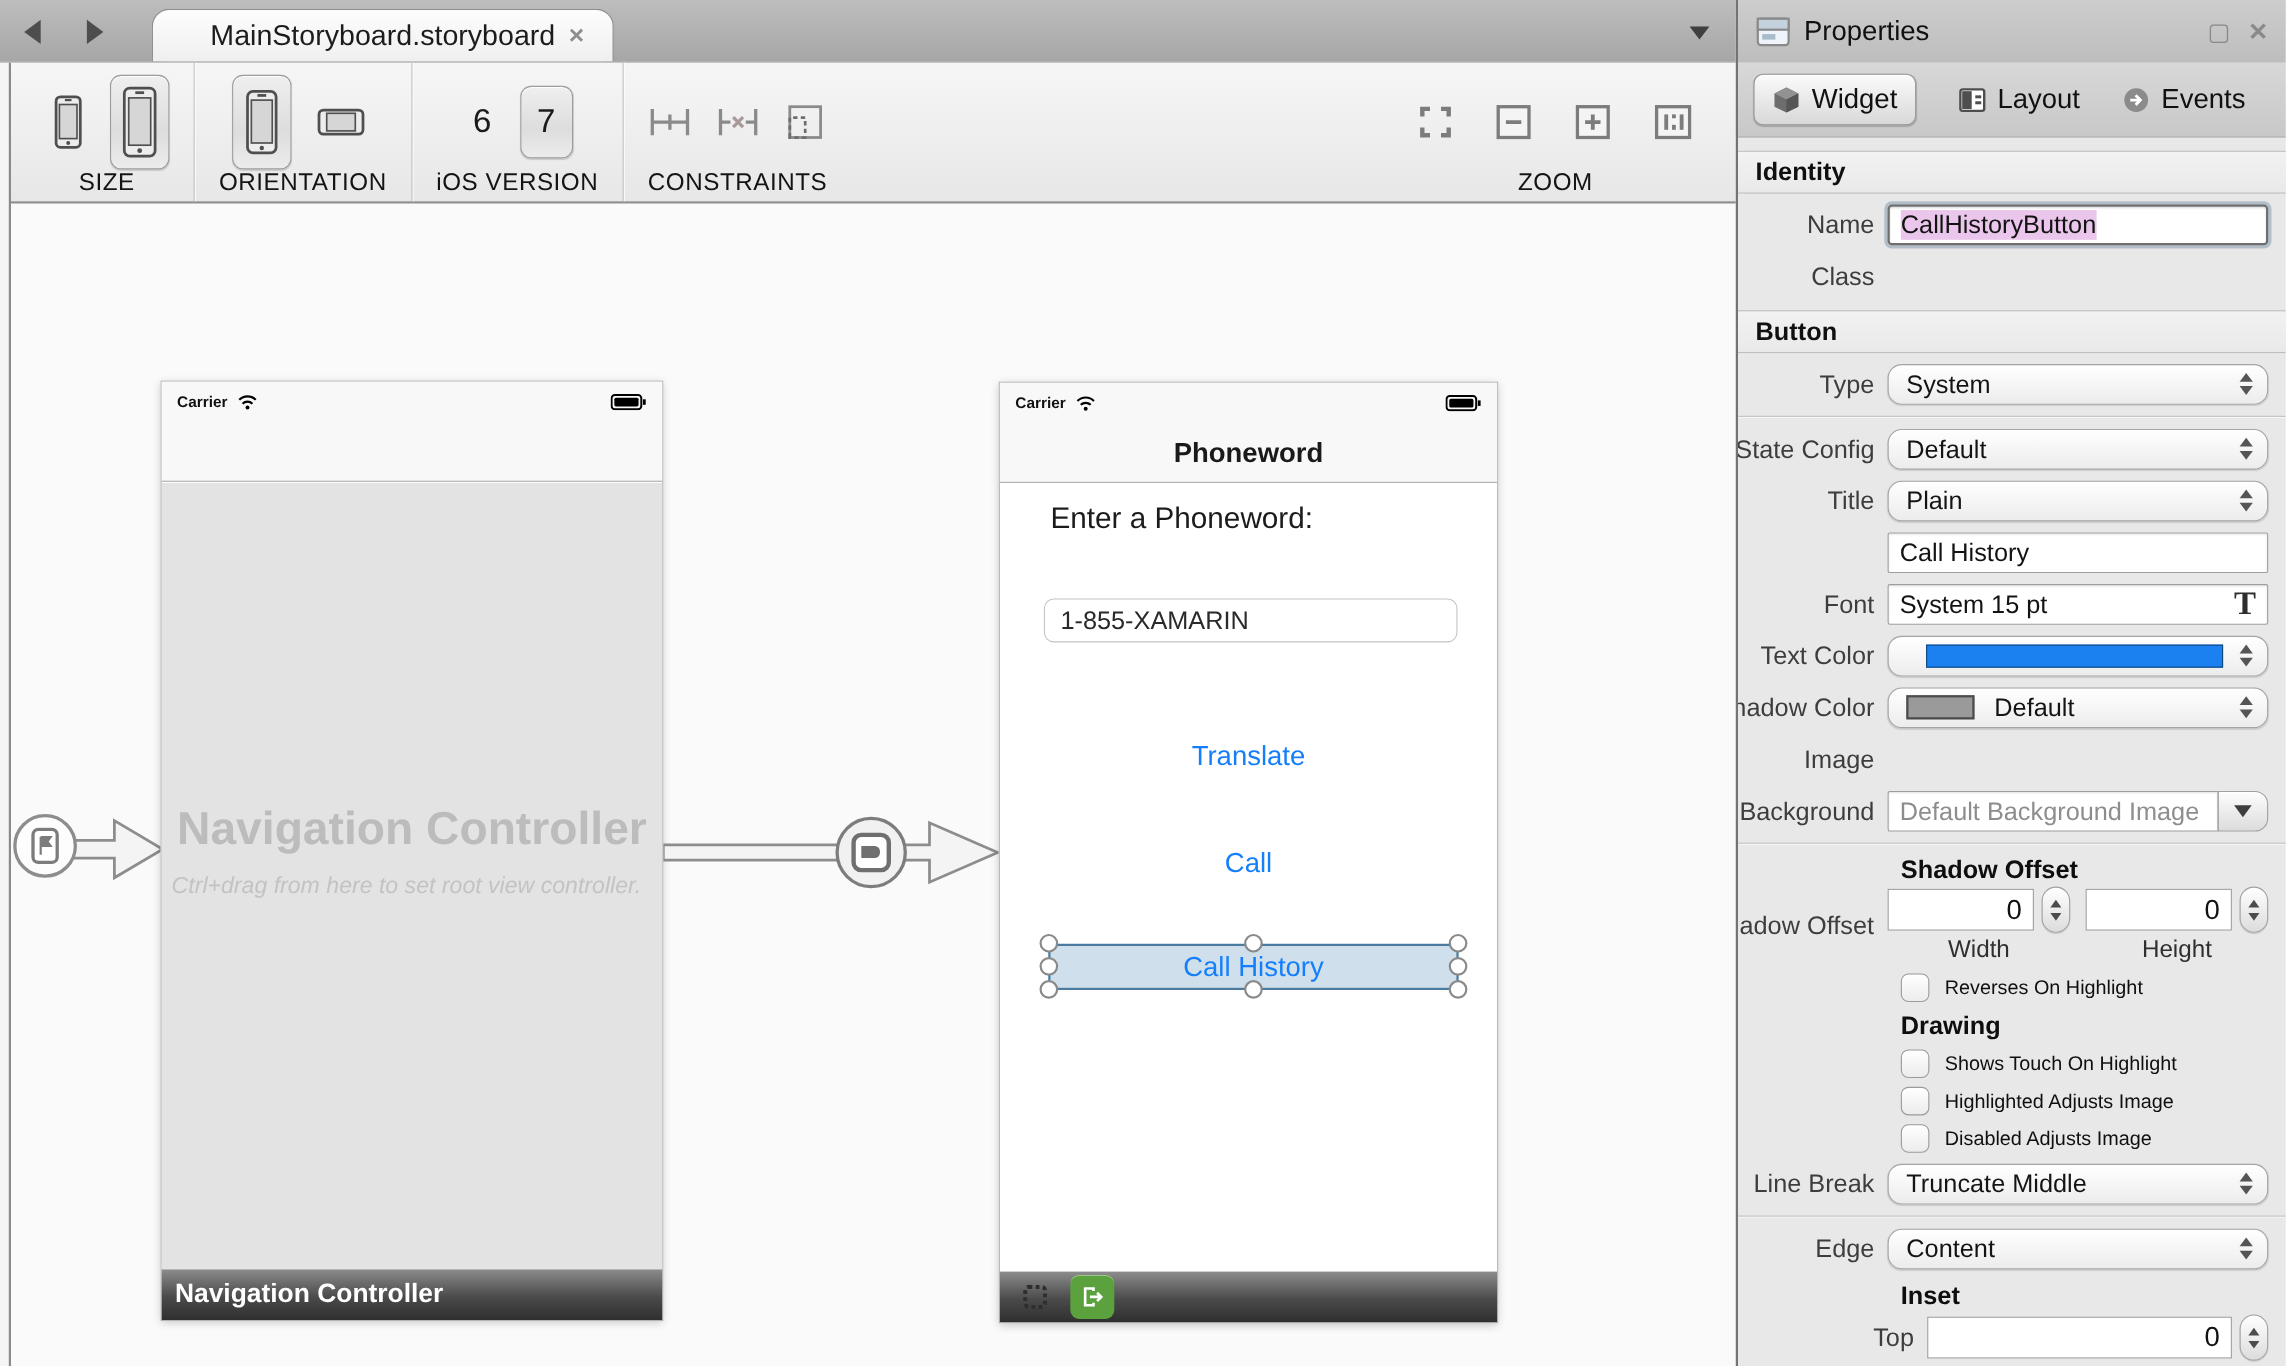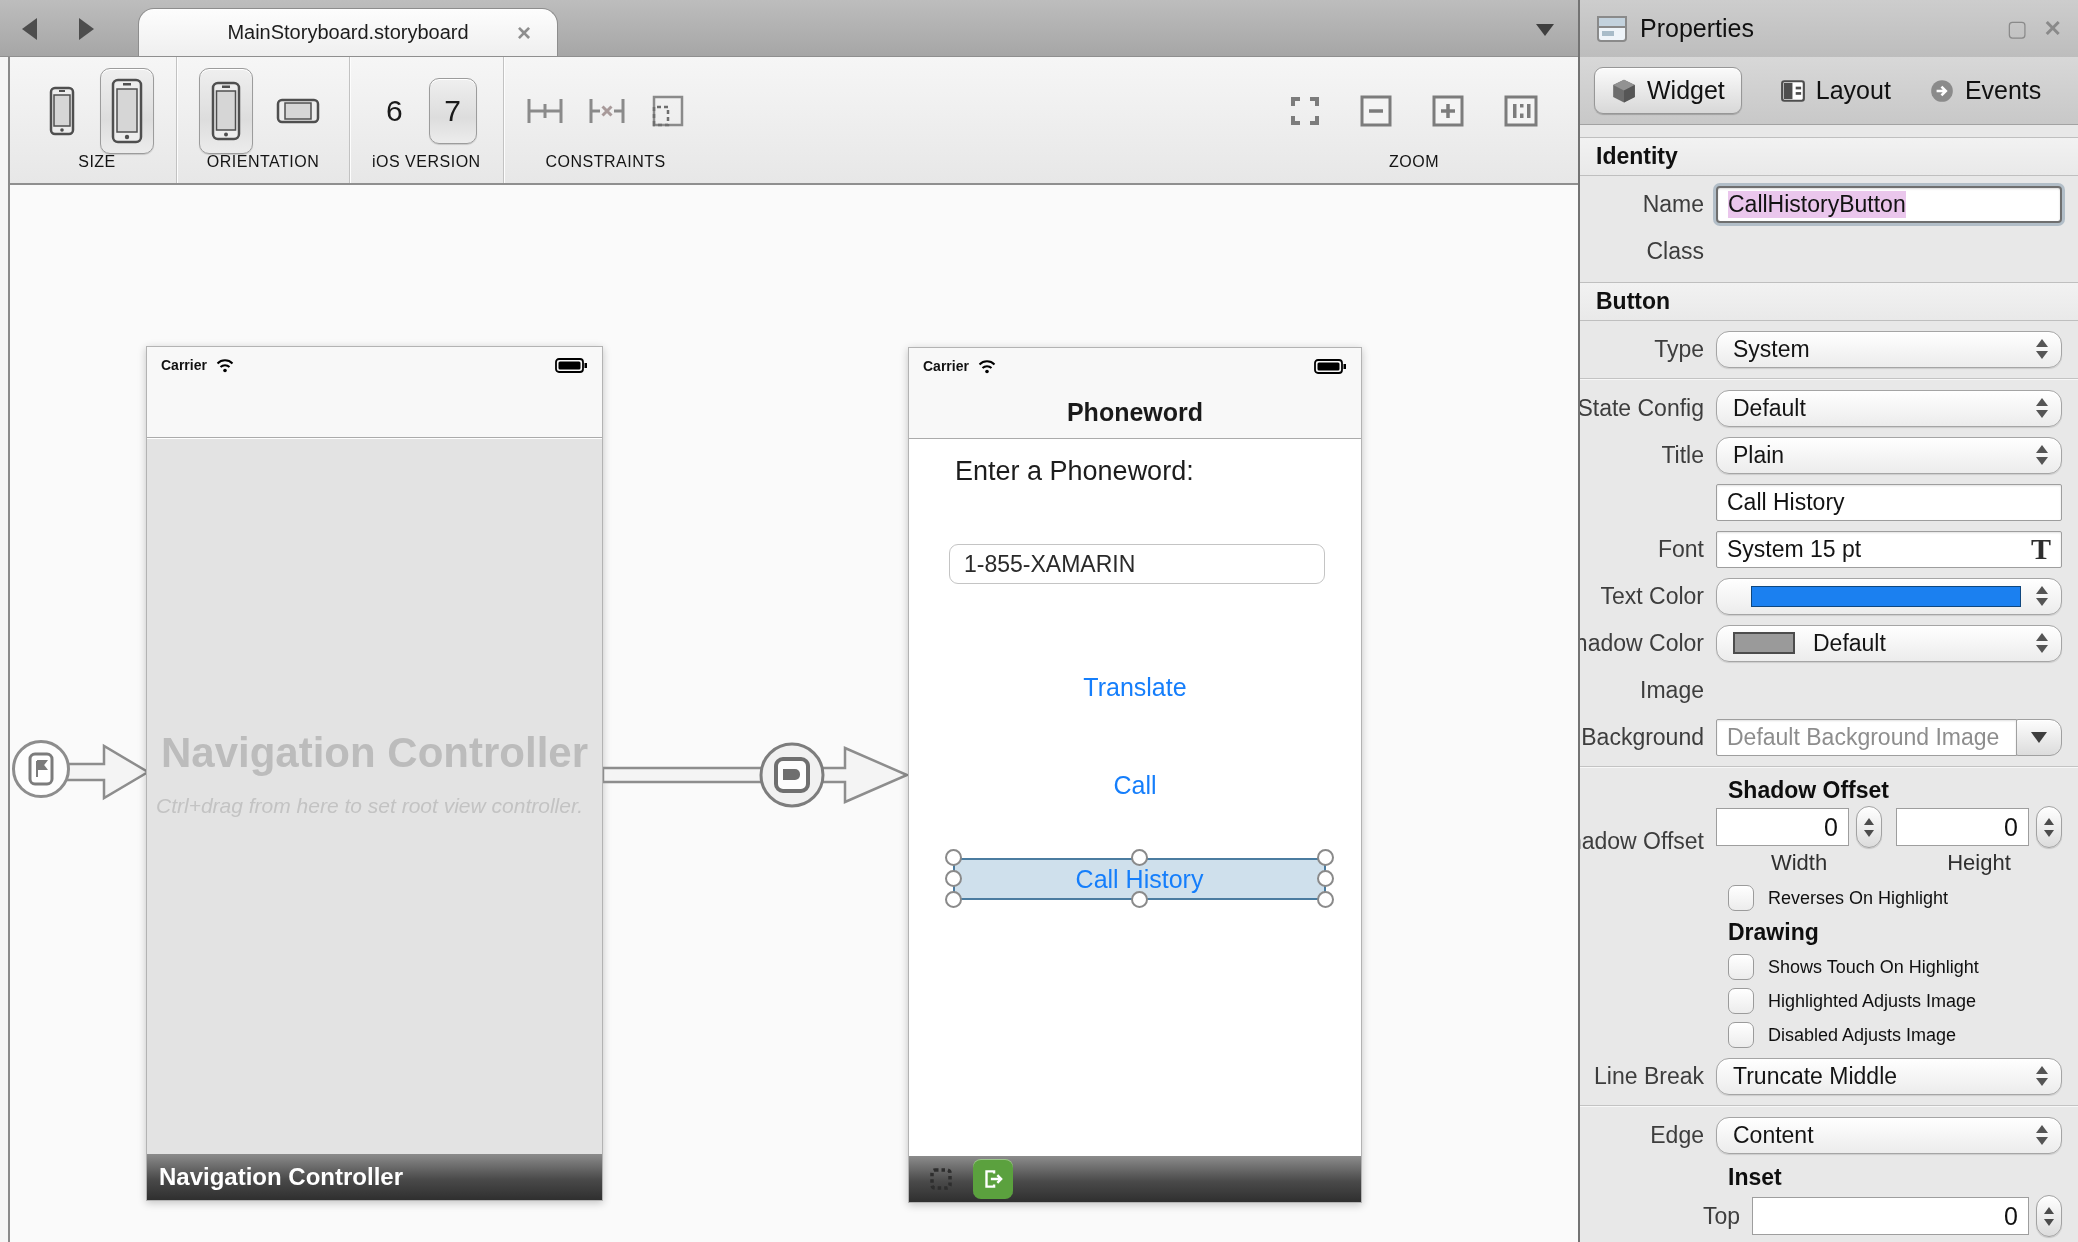--- a/index.html
+++ b/index.html
@@ -8,35 +8,35 @@
 
   
   .tabbar { position:absolute; left:0; top:0; width:1578px; height:57px;
     background:linear-gradient(#bdbdbd,#a6a6a6); border-bottom:1px solid #8f8f8f; }
   .navarrows { position:absolute; left:22px; top:0; height:57px; display:flex; align-items:center; gap:42px; }
   .arrow-left { width:0;height:0;border-top:11px solid transparent;border-bottom:11px solid transparent;border-right:15px solid #4d4d4d; }
   .arrow-right { width:0;height:0;border-top:11px solid transparent;border-bottom:11px solid transparent;border-left:15px solid #4d4d4d; }
   .tab { position:absolute; left:138px; bottom:0; width:420px; height:48px;
     background:linear-gradient(#fdfdfd,#efefef); border:1px solid #8d8d8d; border-bottom:none;
     border-radius:16px 16px 0 0; display:flex; align-items:center; justify-content:center; }
-  .tab-title { font-size:20px; color:#1c1c1c; }
+  .tab-title { font-size:26px; color:#1c1c1c; }
   .tab-close { position:absolute; right:26px; top:12px; font-size:24px; color:#8e8e8e; font-weight:bold; line-height:1; }
   .tab-menu { position:absolute; right:24px; top:24px; width:0; height:0;
     border-left:9px solid transparent; border-right:9px solid transparent; border-top:12px solid #3f3f3f; }
 
   
   .sliver { position:absolute; left:0; top:57px; width:10px; height:1185px; background:#f5f5f5; border-right:2px solid #8a8a8a; }
 
   
   .toolbar { position:absolute; left:10px; top:57px; width:1568px; height:128px;
     background:linear-gradient(#f6f6f6,#e7e7e7); border-bottom:2px solid #8f8f8f;
     display:flex; align-items:stretch; padding-left:16px; }
   .tgroup { display:flex; flex-direction:column; align-items:center; justify-content:flex-start; padding:10px 14px 0 14px; }
   .ticons { height:88px; display:flex; align-items:center; gap:16px; }
-  .tlabel { font-size:16px; color:#141414; margin-top:-2px; letter-spacing:0.5px; }
+  .tlabel { font-size:22px; color:#141414; margin-top:-2px; letter-spacing:0.5px; }
   .tsep { width:1px; background:#c2c2c2; box-shadow:1px 0 0 #fdfdfd; margin:0 8px; }
   .tbtn { display:flex; align-items:center; justify-content:center; }
   .tbtn-sel { border:1px solid #9c9c9c; border-radius:10px; background:linear-gradient(#efefef,#dddddd 60%,#ececec); box-shadow:inset 0 1px 0 #fff, 0 1px 1px rgba(0,0,0,.15); }
   .ver-num { font-size:30px; color:#1a1a1a; padding:0 10px; }
   .ver-btn { width:48px; height:66px; font-size:30px; color:#1a1a1a; }
   .zoomgroup { margin-left:auto; margin-right:26px; }
   .zoomgroup .ticons { gap:40px; }
 
   
   .canvas { position:absolute; left:10px; top:187px; width:1568px; height:1055px; background:#fafafa; }

